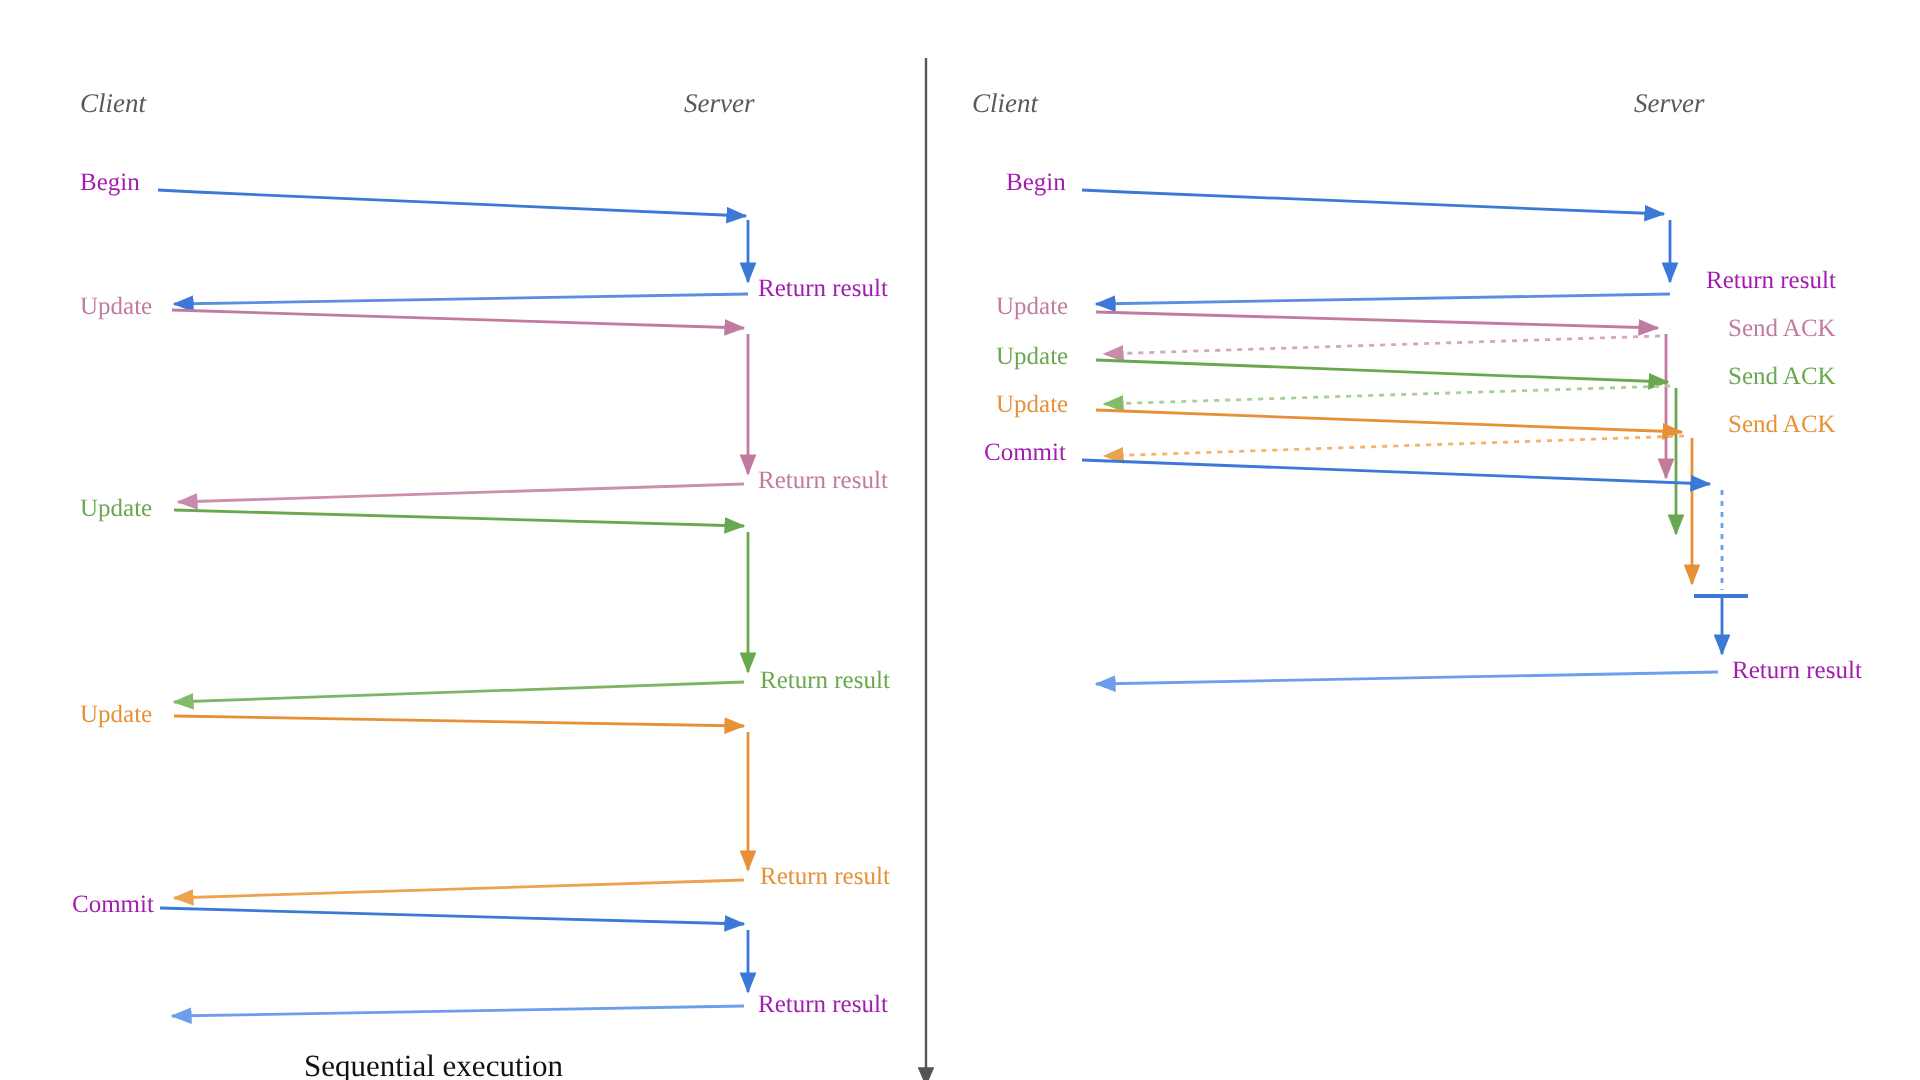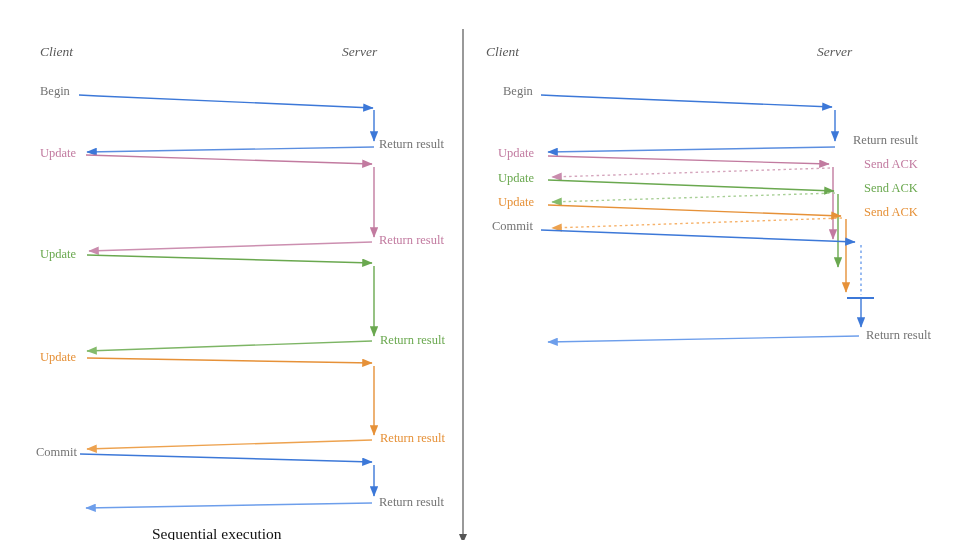--- a/index.html
+++ b/index.html
@@ -31,21 +31,21 @@
     font-size: 15.5px;
     color: #111111;
     white-space: nowrap;
   }
   .time-lbl {
     position: absolute;
     font-size: 12.5px;
     color: #111111;
     white-space: nowrap;
   }
-  .c-blue   { color: #737373; }
+  .c-blue   { color: #a21caf; }
   .c-pink   { color: #c27ba0; }
   .c-green  { color: #6aa84f; }
   .c-orange { color: #e69138; }
 </style>
 </head>
 <body>
 
 <div class="stage">
 
   <svg width="960" height="540" viewBox="0 0 960 540">

